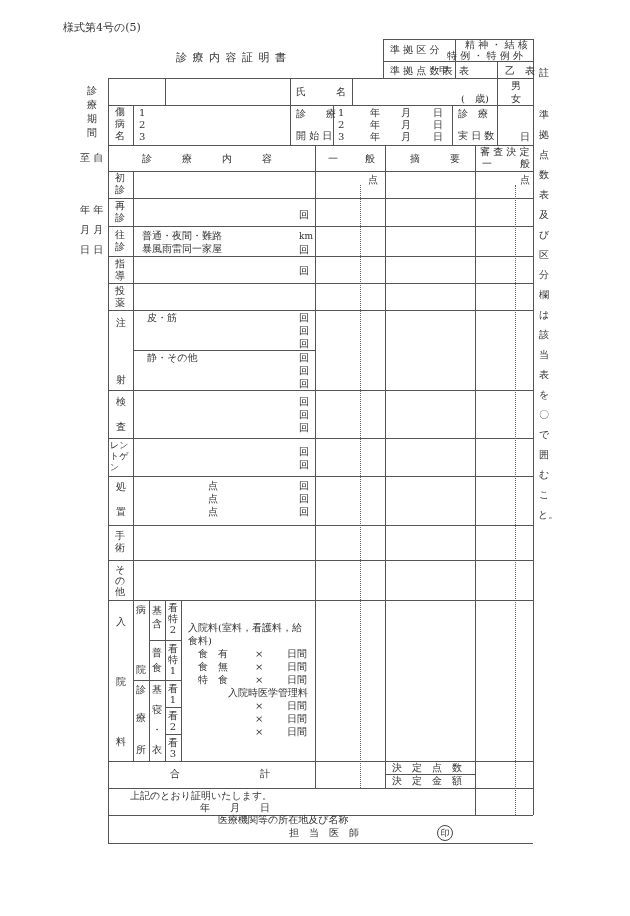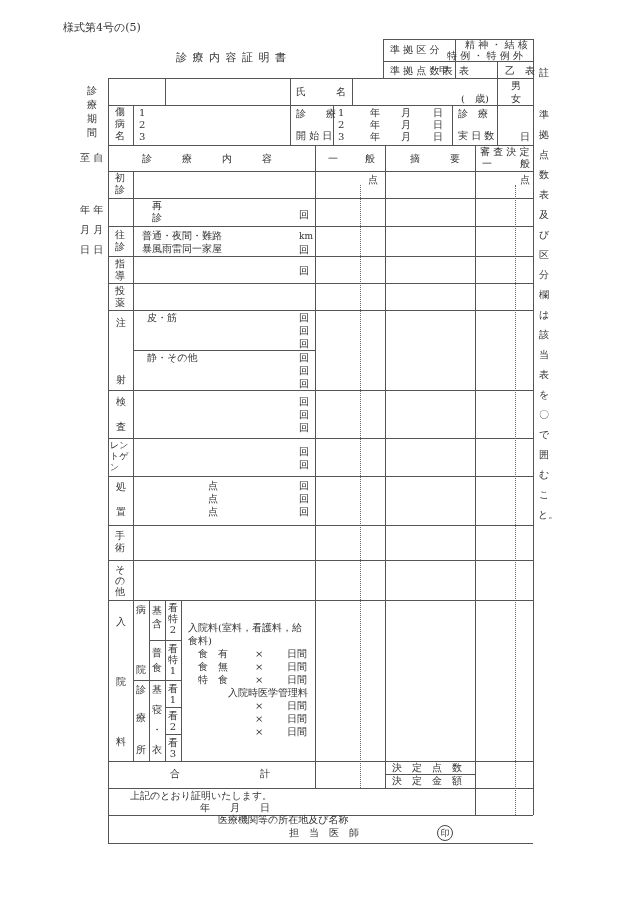--- a/index.html
+++ b/index.html
@@ -146,21 +146,21 @@
   <div class="t" style="left:520px;top:159px;">般</div>
 </div>
 
 <div>
   <div class="vt" style="left:114px;top:172px;line-height:12px;">初診</div>
   <div class="t" style="left:368px;top:175px;">点</div>
   <div class="t" style="left:520px;top:175px;">点</div>
 </div>
 
 <div>
-  <div class="vt" style="left:114px;top:200px;line-height:12px;margin-left:37px;">再診</div>
+  <div class="vt" style="left:114px;top:200px;line-height:12px;">再診</div>
   <div class="t" style="left:299px;top:210px;">回</div>
 </div>
 
 <div>
   <div class="vt" style="left:114px;top:229px;line-height:12px;">往診</div>
   <div class="t" style="left:142px;top:231px;">普通・夜間・難路</div>
   <div class="t" style="left:142px;top:244px;">暴風雨雷同一家屋</div>
   <div class="t" style="left:299px;top:232px;font-size:9px;">km</div>
   <div class="t" style="left:299px;top:245px;">回</div>
 </div>

